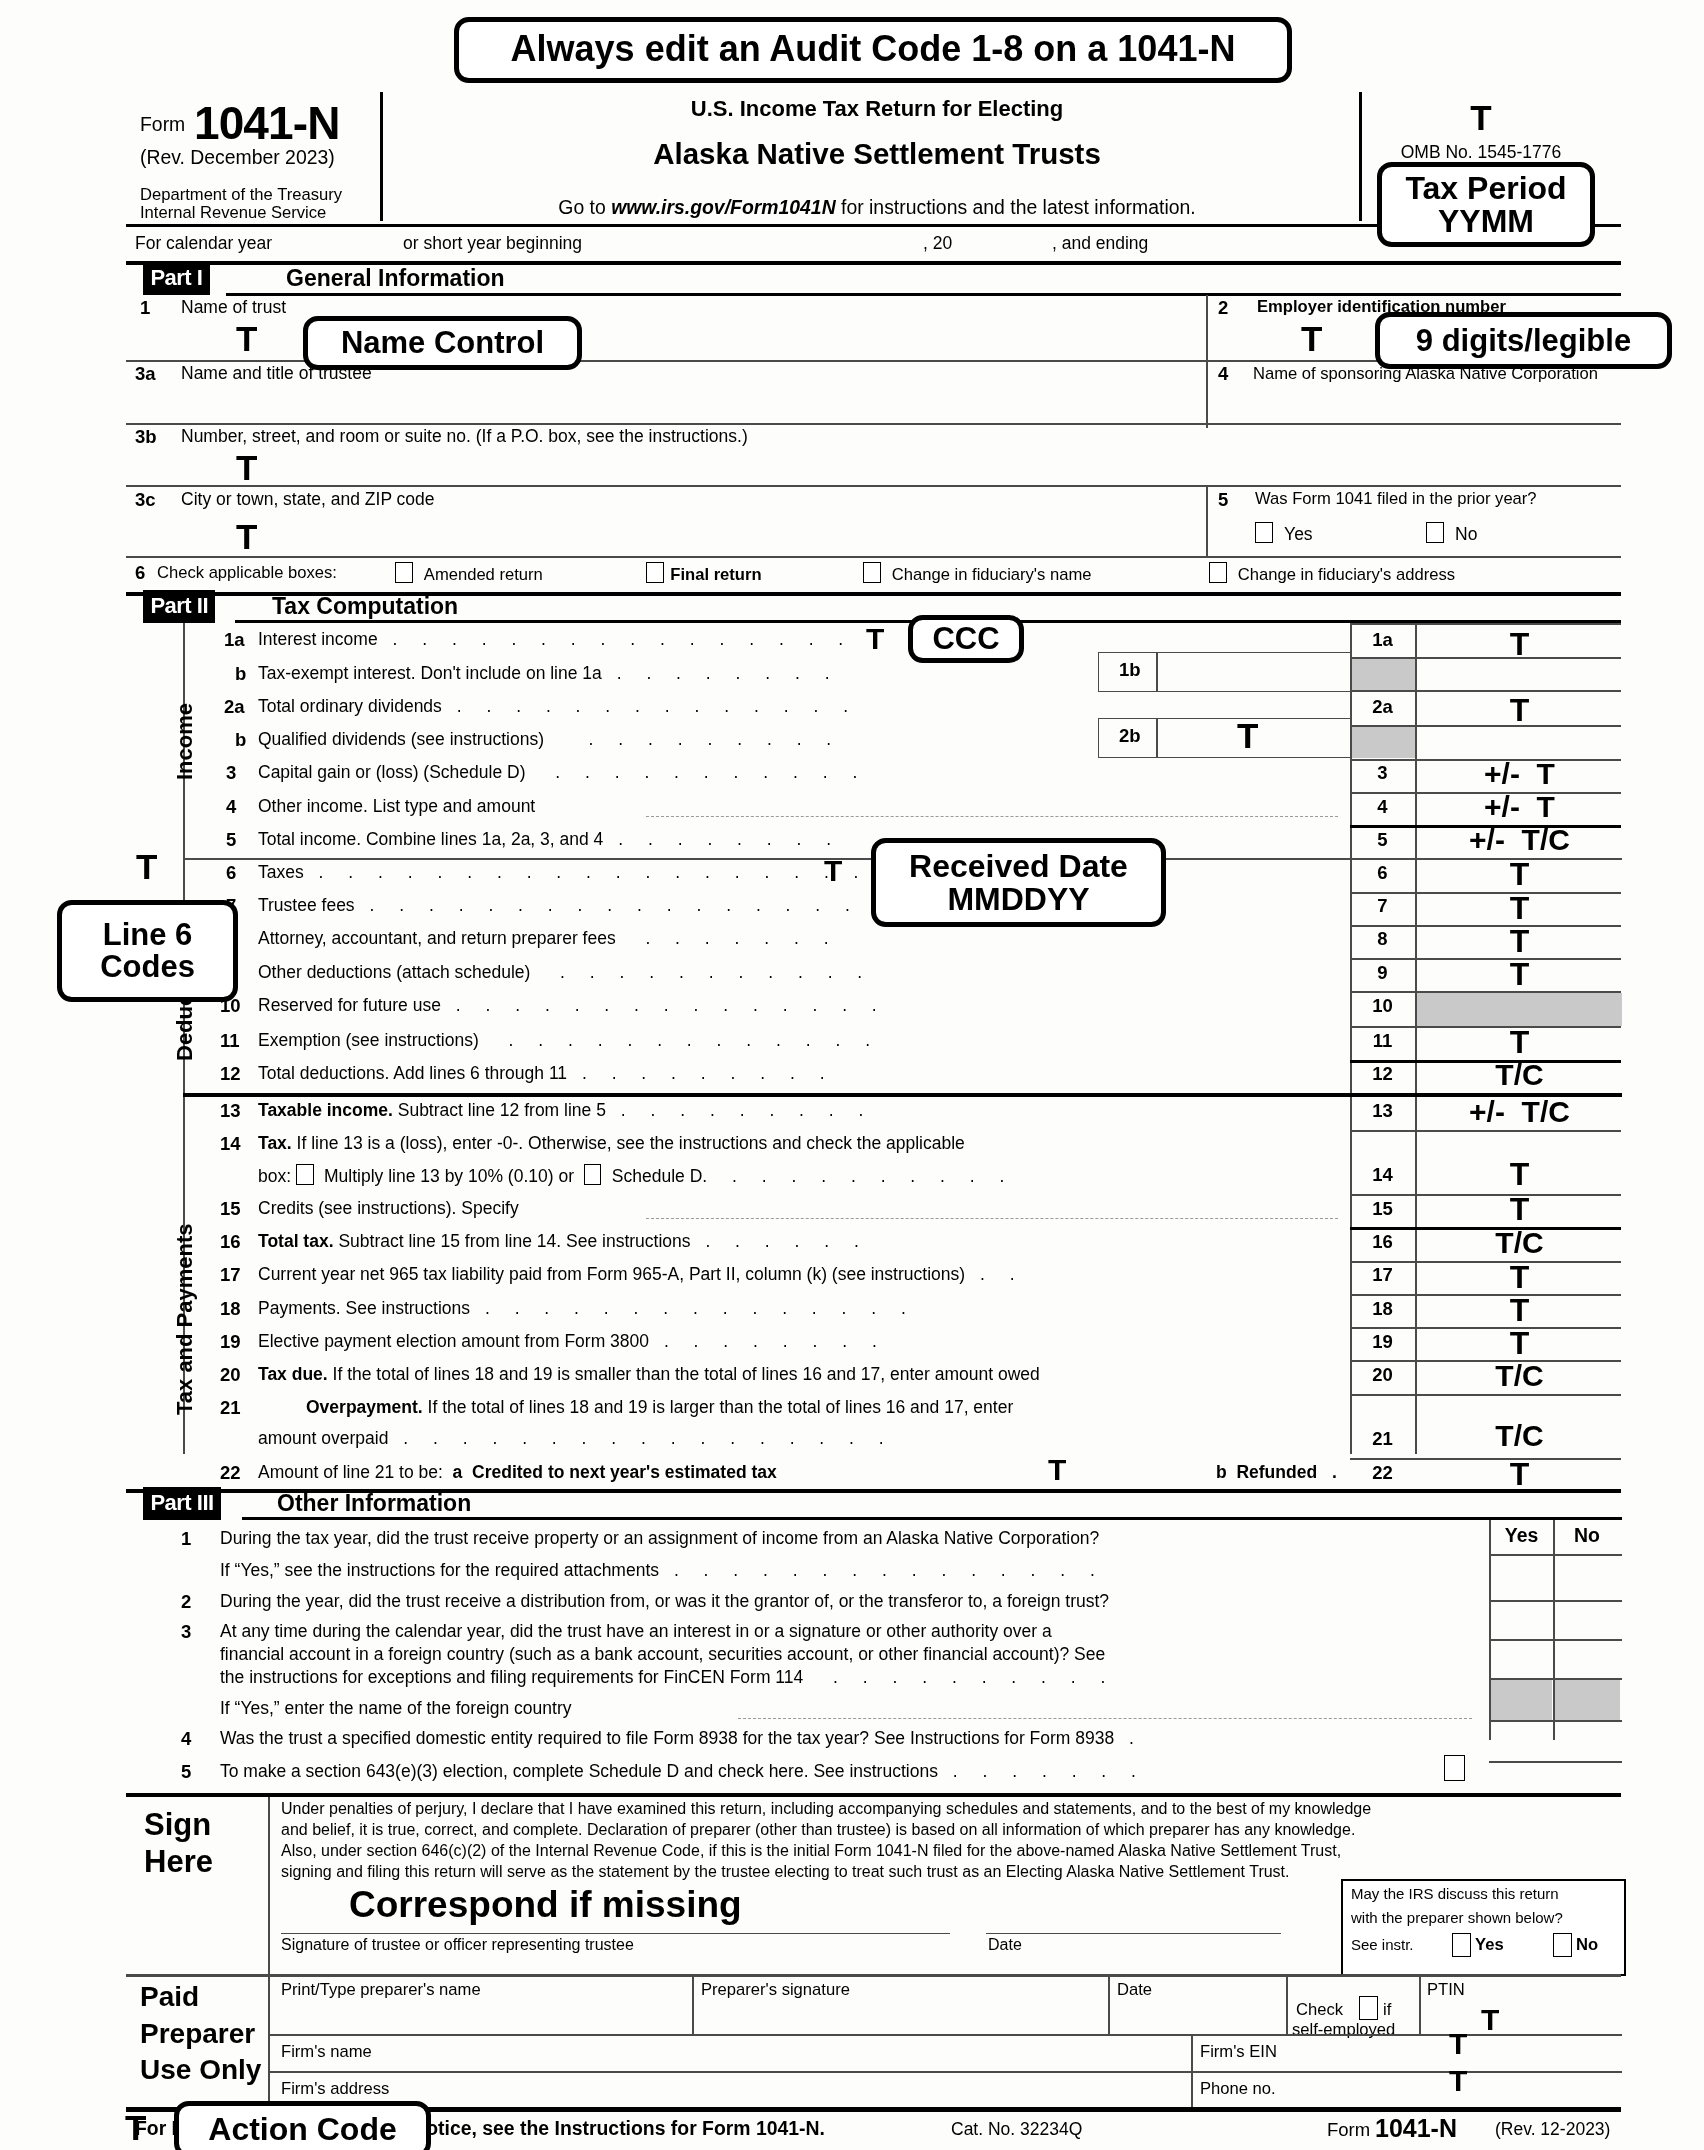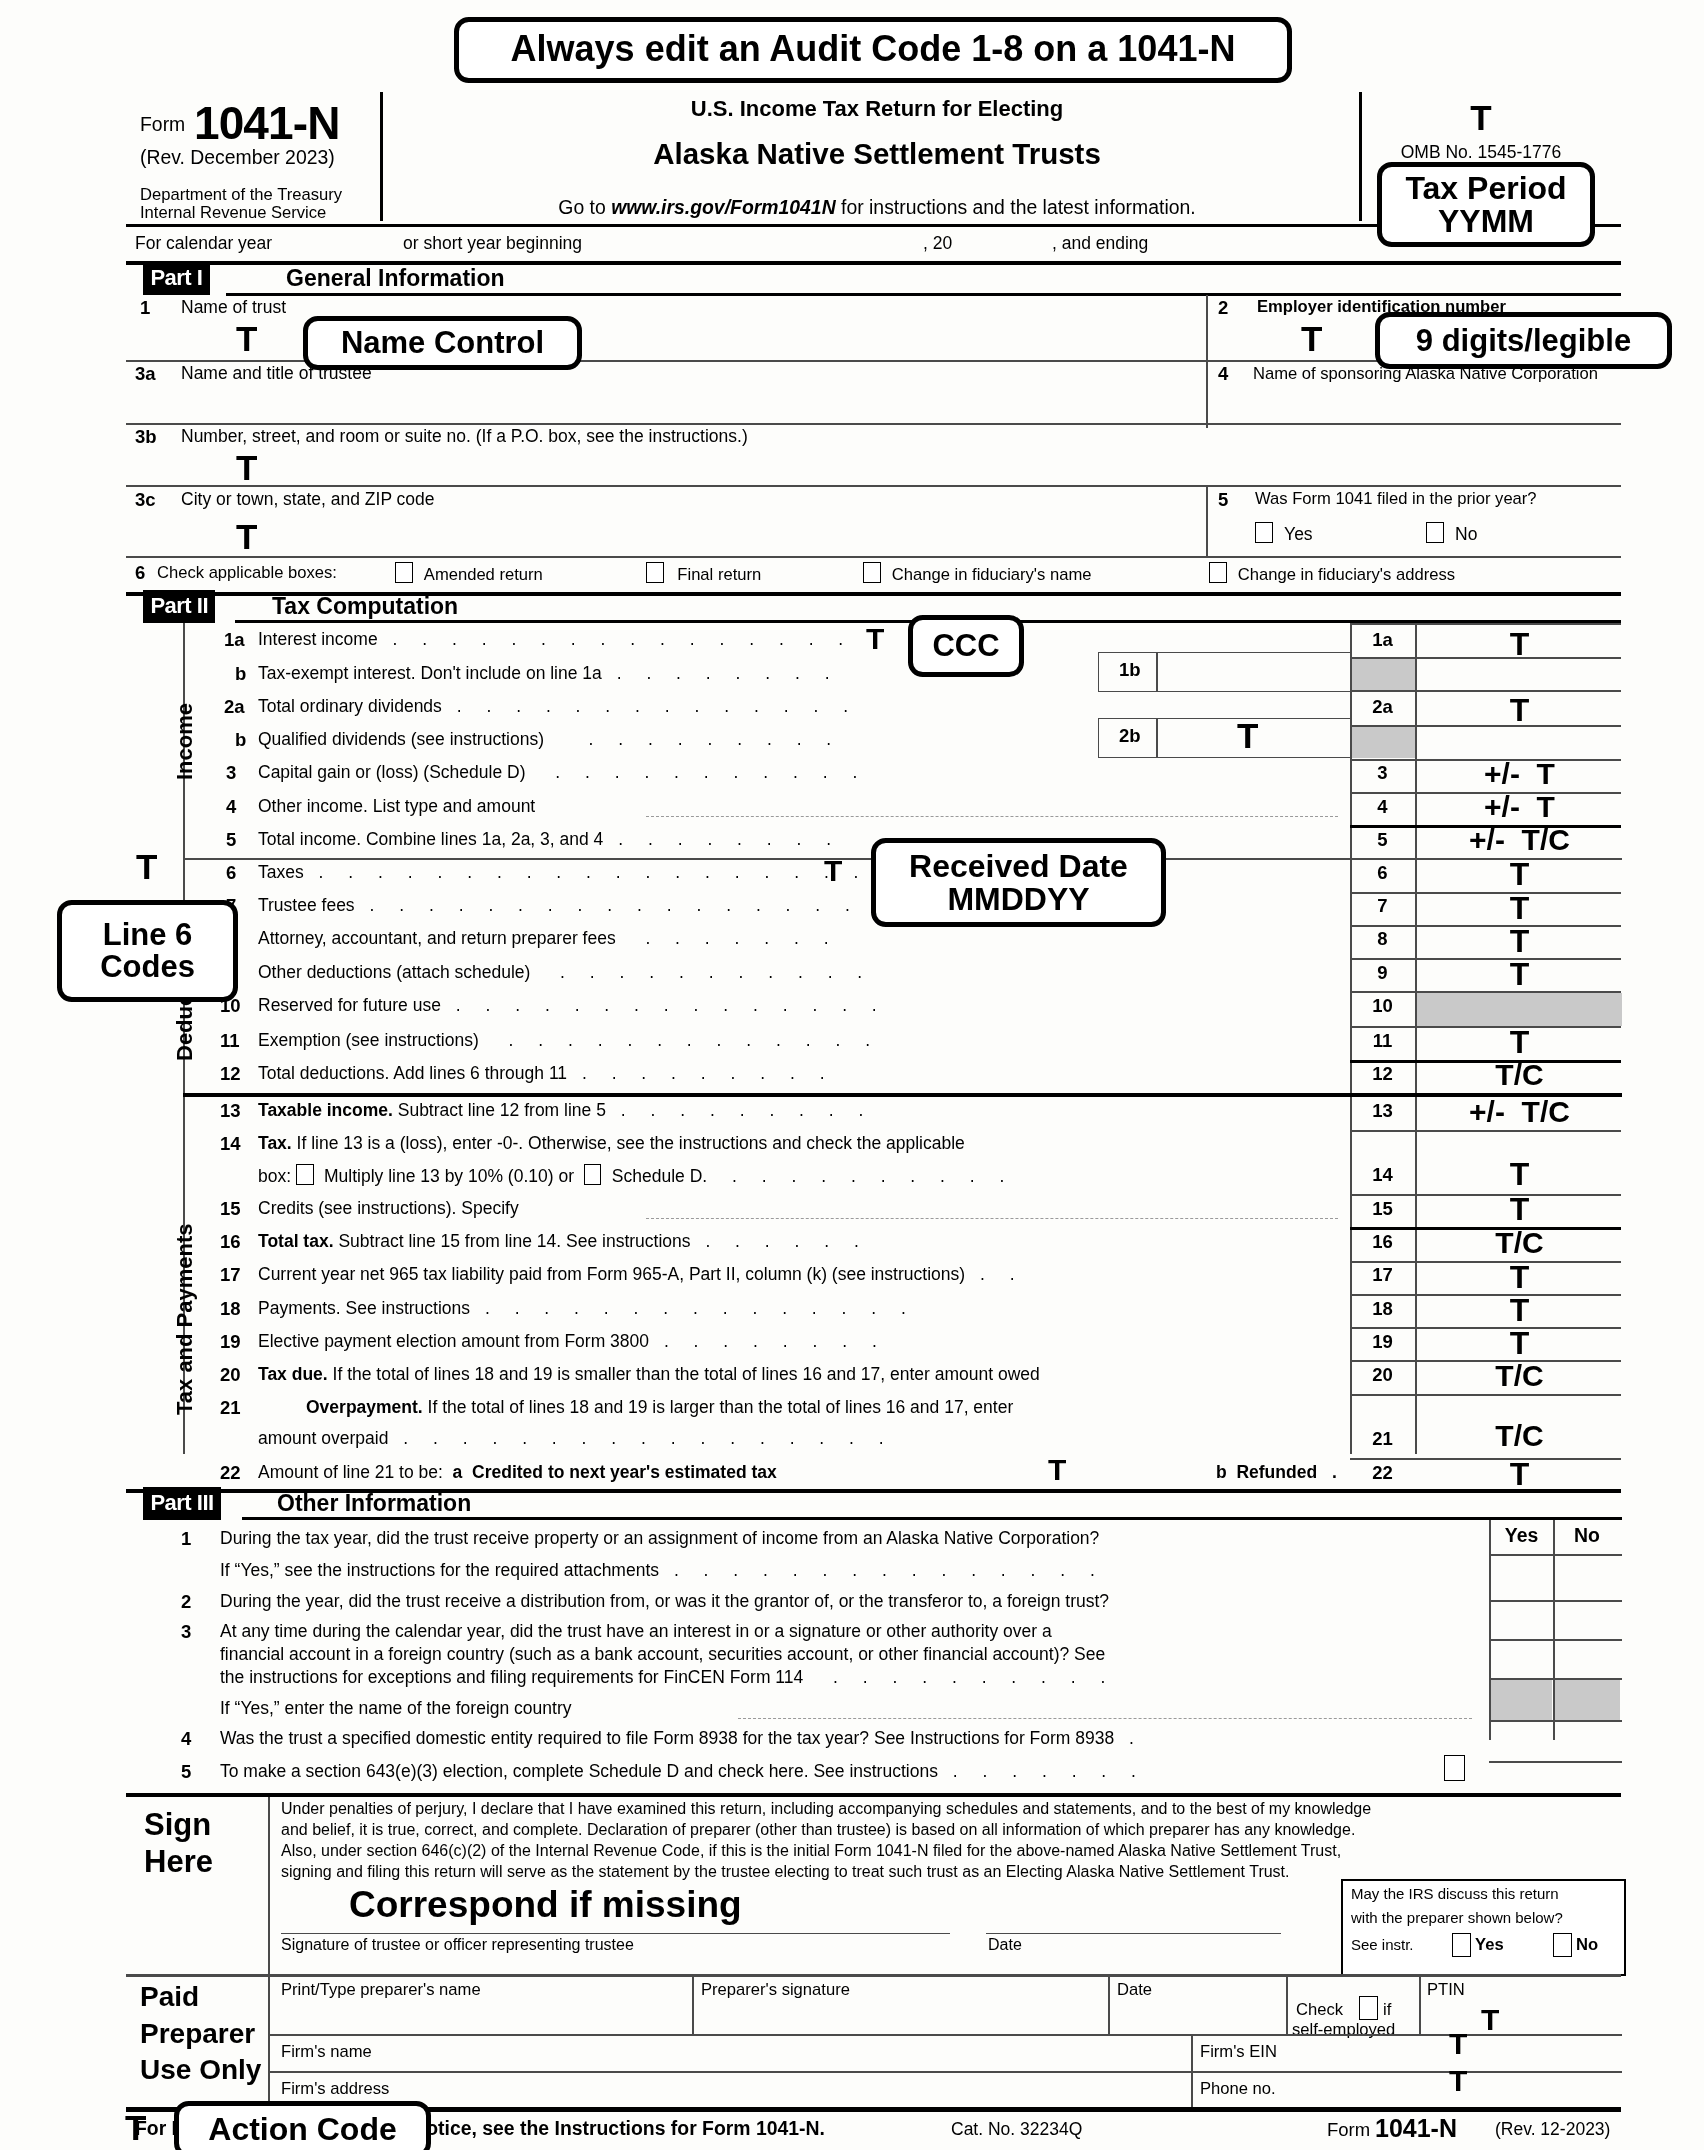--- a/index.html
+++ b/index.html
@@ -276,21 +276,21 @@
   </div>
   <div class="lbl" style="left:157px;top:563px;font-size:16.6px;">
     <span>Check applicable boxes:</span>
   </div>
   <div class="lbl" style="left:395px;top:562px;font-size:16.6px;">
     <span class="cbx"></span>
     <span style="margin-left:6.5px;">Amended return</span>
   </div>
   <div class="lbl" style="left:646px;top:562px;font-size:16.6px;">
     <span class="cbx"></span>
-    <span style="margin-left:9px;">Final return</span>
+    <span style="margin-left:2px;font-weight:bold;">Final return</span>
   </div>
   <div class="lbl" style="left:863px;top:562px;font-size:16.6px;">
     <span class="cbx"></span>
     <span style="margin-left:6.5px;">Change in fiduciary's name</span>
   </div>
   <div class="lbl" style="left:1209px;top:562px;font-size:16.6px;">
     <span class="cbx"></span>
     <span style="margin-left:6.5px;">Change in fiduciary's address</span>
   </div>
 
@@ -323,21 +323,21 @@
   </div>
   <div class="tmark" style="left:136px;top:849px;">T</div>
 
   <div class="lnum" style="left:224px;top:629px;">1a</div>
   <div class="lbl" style="left:258px;top:629px;">Interest income<span class="leader"> . . . . . . . . . . . . . . . .</span></div>
   <div class="tmark sm" style="left:866px;top:624px;">T</div>
   <div class="hr thin" style="left:1350px;top:623px;width:271px;height:1.8px;"></div>
   <div class="lnum ctr" style="left:1350px;top:629px;width:65px;">1a</div>
   <div class="amtnum" style="left:1417px;top:626px;width:205px;font-size:32px;">T</div>
 
-  <div class="callout" style="left:908px;top:615px;width:116px;height:62px;font-size:31px;">
+  <div class="callout" style="left:908px;top:615px;width:116px;height:48px;font-size:31px;">
     <span>CCC</span>
   </div>
 
   <div class="hr thin" style="left:1350px;top:657px;width:271px;height:1.8px;"></div>
   <div class="lnum" style="left:235px;top:663px;">b</div>
   <div class="lbl" style="left:258px;top:663px;">Tax-exempt interest. Don't include on line 1a<span class="leader"> . . . . . . . . </span></div>
   <div class="abs" style="left:1098px;top:652px;width:252px;height:38px;border:1.4px solid #4a4a4a;border-right:none;border-top:1.4px solid #4a4a4a;"></div>
   <div class="lnum" style="left:1119px;top:659px;">1b</div>
   <div class="vr" style="left:1156px;top:652px;width:1.8px;height:39px;background:#4a4a4a;"></div>
   <div class="abs gray" style="left:1352px;top:659px;width:63px;height:31px;"></div>

